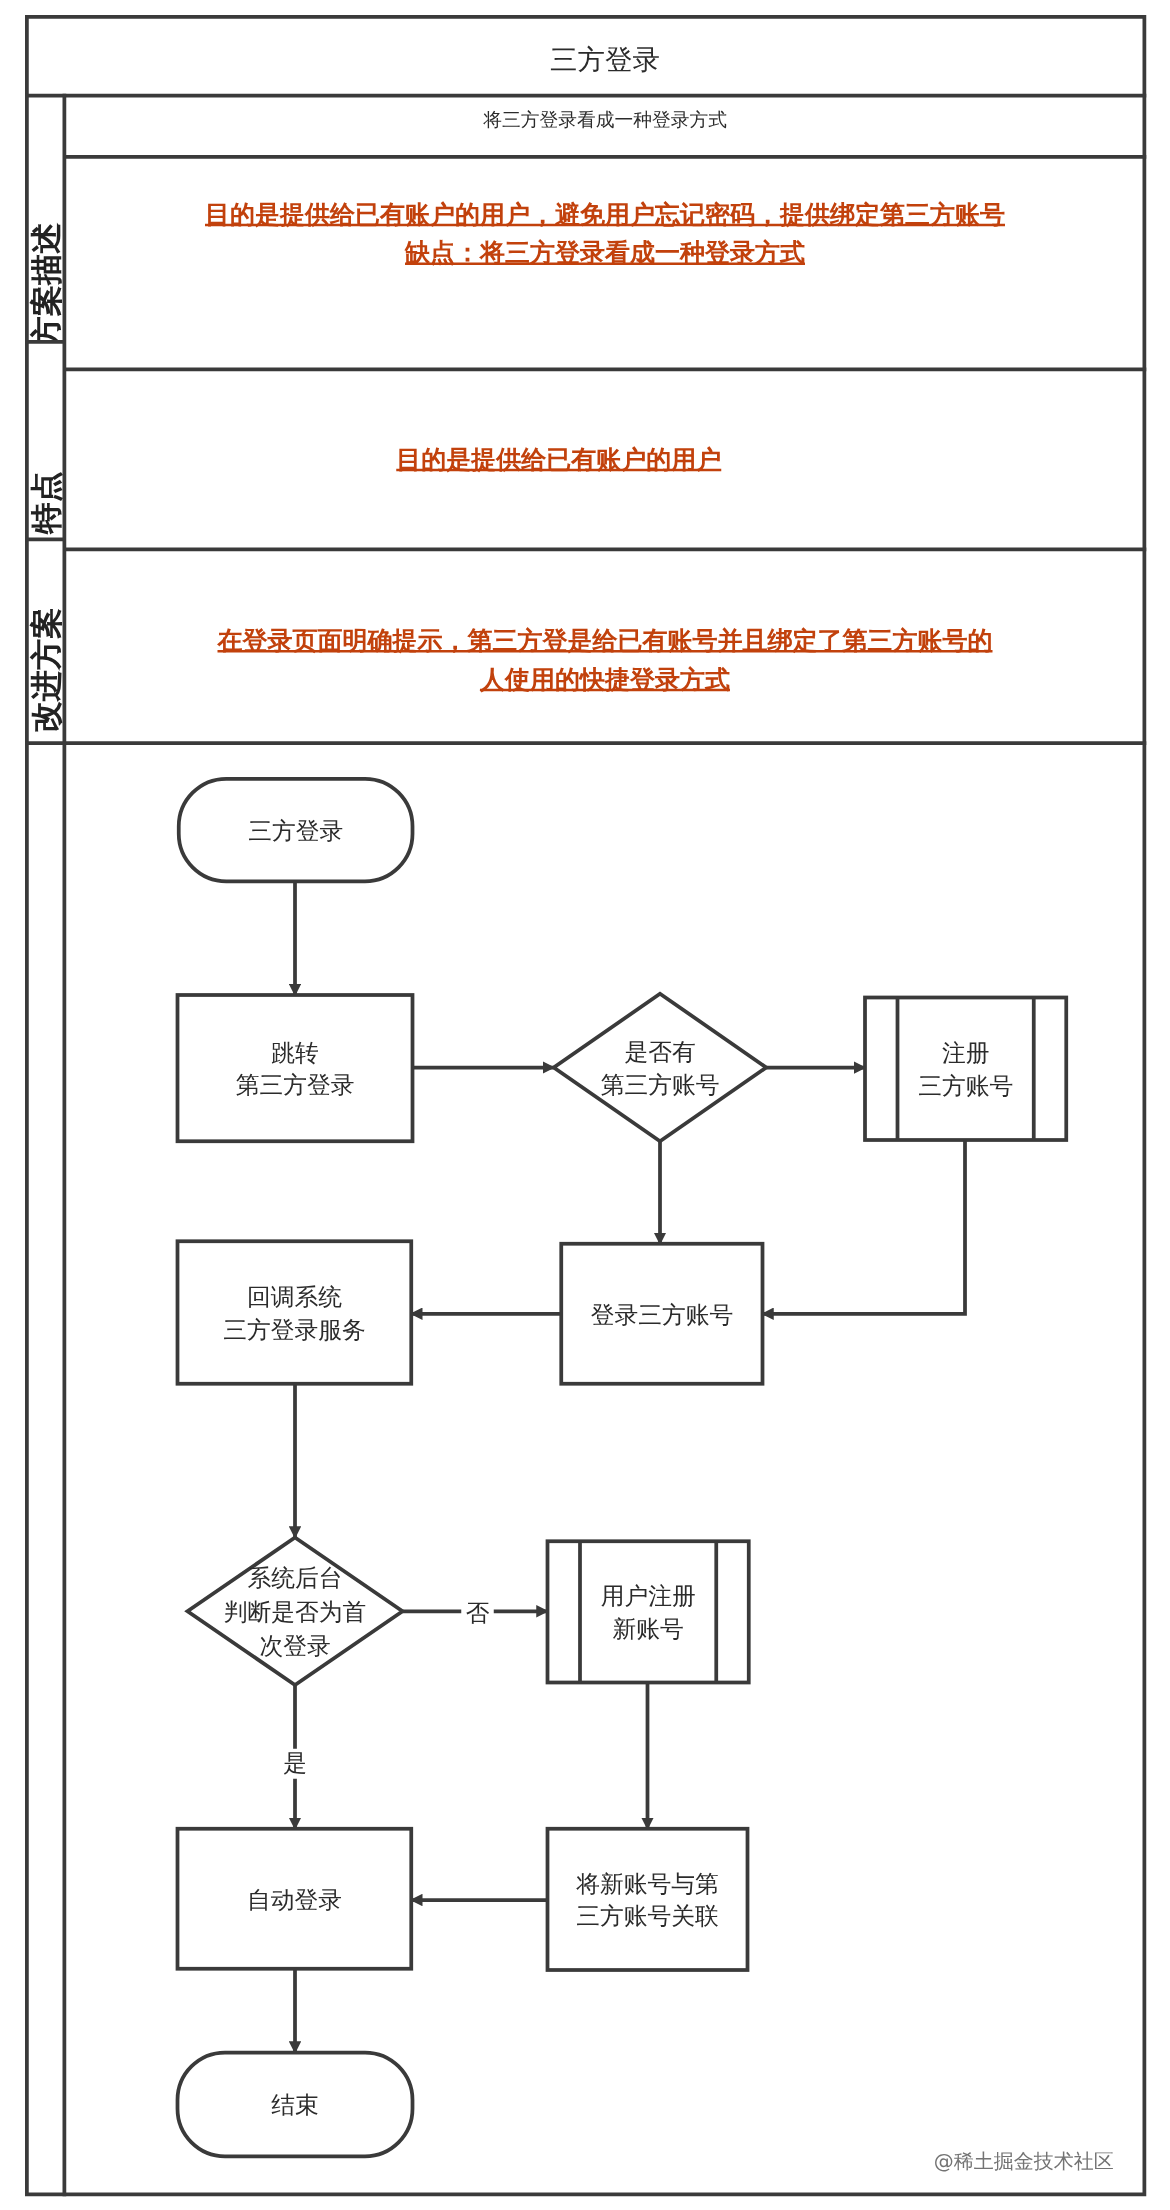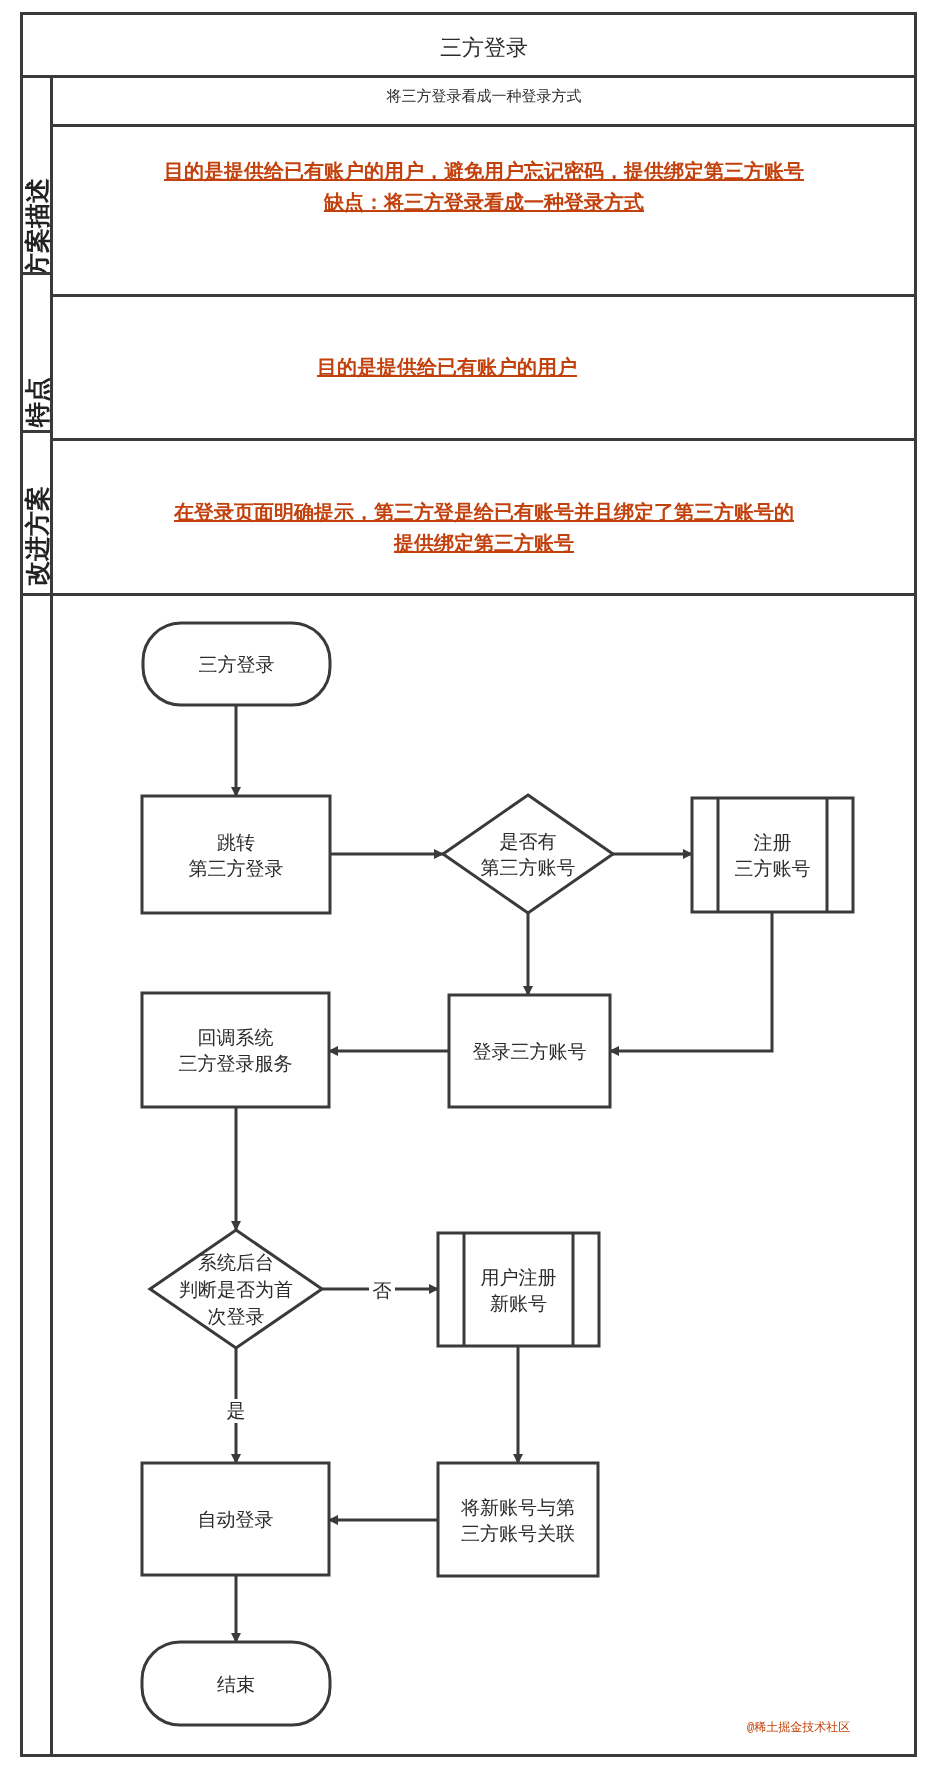--- a/index.html
+++ b/index.html
@@ -10,21 +10,21 @@
   .vline { position: absolute; width: 3px; background: #3a3a3a; }
   .cell-text { position: absolute; text-align: center; white-space: nowrap; }
   .title { font-size: 22px; color: #2b2b2b; }
   .subtitle { font-size: 15px; color: #2b2b2b; }
   .bold-text { font-size: 20px; font-weight: bold; line-height: 31px; color: #c2410c; text-decoration: underline; }
   .side-label { position: absolute; width: 32px; overflow: hidden; }
   .side-label span { position: absolute; left: 50%; white-space: nowrap;
          font-size: 25px; font-weight: bold; color: #222;
          transform-origin: center center; }
   svg text { font-family: "DejaVu Sans", "Liberation Sans", sans-serif; fill: #2b2b2b; }
-  .watermark { position: absolute; font-size: 12px; color: #c2410c; white-space: nowrap; font-family: Liberation Mono, monospace; }
+  .watermark { position: absolute; font-size: 16px; color: #737373; white-space: nowrap; }
 </style>
 </head>
 <body>
 
 <div class="frame" style="left:20px; top:12px; width:897px; height:1745px;"></div>
 
 <div class="hline" style="left:20px; top:75px; width:897px;"></div>
 <div class="hline" style="left:51px; top:124px; width:866px;"></div>
 <div class="hline" style="left:51px; top:294px; width:866px;"></div>
 <div class="hline" style="left:51px; top:438px; width:866px;"></div>
@@ -51,21 +51,21 @@
   <div>目的是提供给已有账户的用户，避免用户忘记密码，提供绑定第三方账号</div>
   <div>缺点：将三方登录看成一种登录方式</div>
 </div>
 
 <div class="cell-text bold-text" style="left:52px; width:790px; top:352px;">
   <div>目的是提供给已有账户的用户</div>
 </div>
 
 <div class="cell-text bold-text" style="left:52px; width:864px; top:497px;">
   <div>在登录页面明确提示，第三方登是给已有账号并且绑定了第三方账号的</div>
-  <div>提供绑定第三方账号</div>
+  <div>人使用的快捷登录方式</div>
 </div>
 
 <svg width="936" height="1768" style="position:absolute; left:0; top:0;" xmlns="http://www.w3.org/2000/svg">
   <defs>
     <marker id="arrow" markerWidth="10" markerHeight="10" refX="9" refY="5" orient="auto" markerUnits="userSpaceOnUse">
       <path d="M0,0 L10,5 L0,10 z" fill="#3a3a3a"></path>
     </marker>
   </defs>
   <g id="edges" stroke="#3a3a3a" stroke-width="3" fill="none">
       <polyline points="236,705 236,796" marker-end="url(#arrow)"></polyline>

